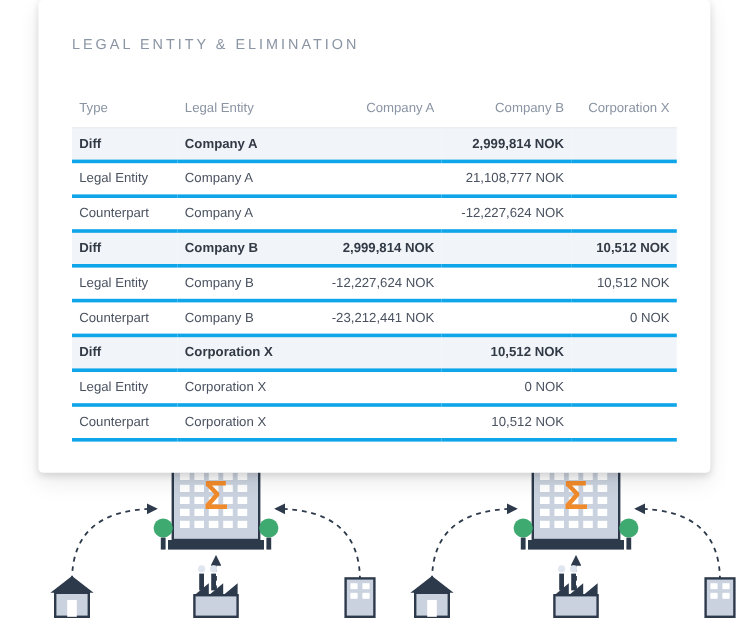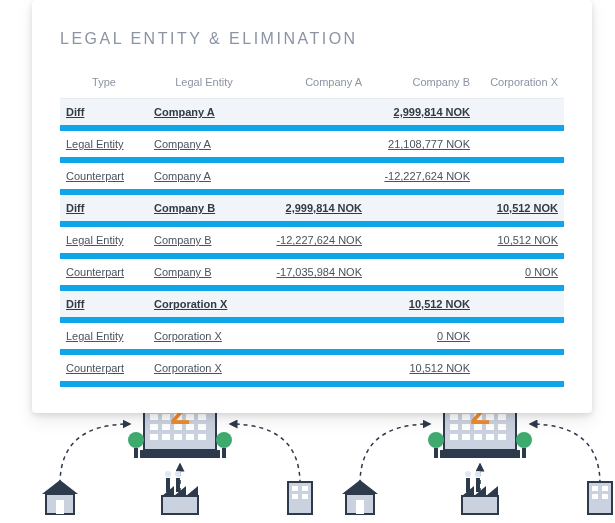--- a/index.html
+++ b/index.html
@@ -27,50 +27,49 @@
     background: #ffffff;
     border-radius: 4px;
     box-shadow: 0 2px 6px rgba(0,0,0,0.12),
                 0 8px 18px rgba(0,0,0,0.08);
     padding: 30px 28px 26px 28px;
     box-sizing: border-box;
     z-index: 5;
   }
 
   .card-title {
-    font-size: 16px;
+    font-size: 12px;
     letter-spacing: 2.5px;
     color: #8a94a3;
     font-weight: 500;
-    margin-bottom: 22px;
+    margin-bottom: 34px;
   }
 
   table.grid {
     width: 100%;
     border-collapse: collapse;
     font-size: 11px;
     color: #4a5260;
   }
   table.grid th {
-    text-align: center;
+    text-align: left;
     font-weight: 400;
     color: #8a94a3;
     padding: 6px 6px 10px 6px;
     border-bottom: 1px solid #e6e9ee;
     white-space: nowrap;
   }
   table.grid th.num, table.grid td.num {
     text-align: right;
     white-space: nowrap;
   }
   table.grid td {
     padding: 7px 6px;
-    border-bottom: 6px solid #0ea5e9;
+    border-bottom: 3px solid #0ea5e9;
     white-space: nowrap;
-    text-decoration: underline;
   }
   tr.diff td {
     background: #f1f5f9;
     font-weight: 600;
     color: #323a45;
   }
   table.grid col.c-type  { width: 88px; }
   table.grid col.c-le    { width: 112px; }
   table.grid col.c-a     { width: 108px; }
   table.grid col.c-b     { width: 108px; }
@@ -145,21 +144,21 @@
         <tr>
           <td>Legal Entity</td>
           <td>Company B</td>
           <td class="num">-12,227,624 NOK</td>
           <td class="num"></td>
           <td class="num">10,512 NOK</td>
         </tr>
         <tr>
           <td>Counterpart</td>
           <td>Company B</td>
-          <td class="num">-17,035,984 NOK</td>
+          <td class="num">-23,212,441 NOK</td>
           <td class="num"></td>
           <td class="num">0 NOK</td>
         </tr>
         <tr class="diff">
           <td>Diff</td>
           <td>Corporation X</td>
           <td class="num"></td>
           <td class="num">10,512 NOK</td>
           <td class="num"></td>
         </tr>

